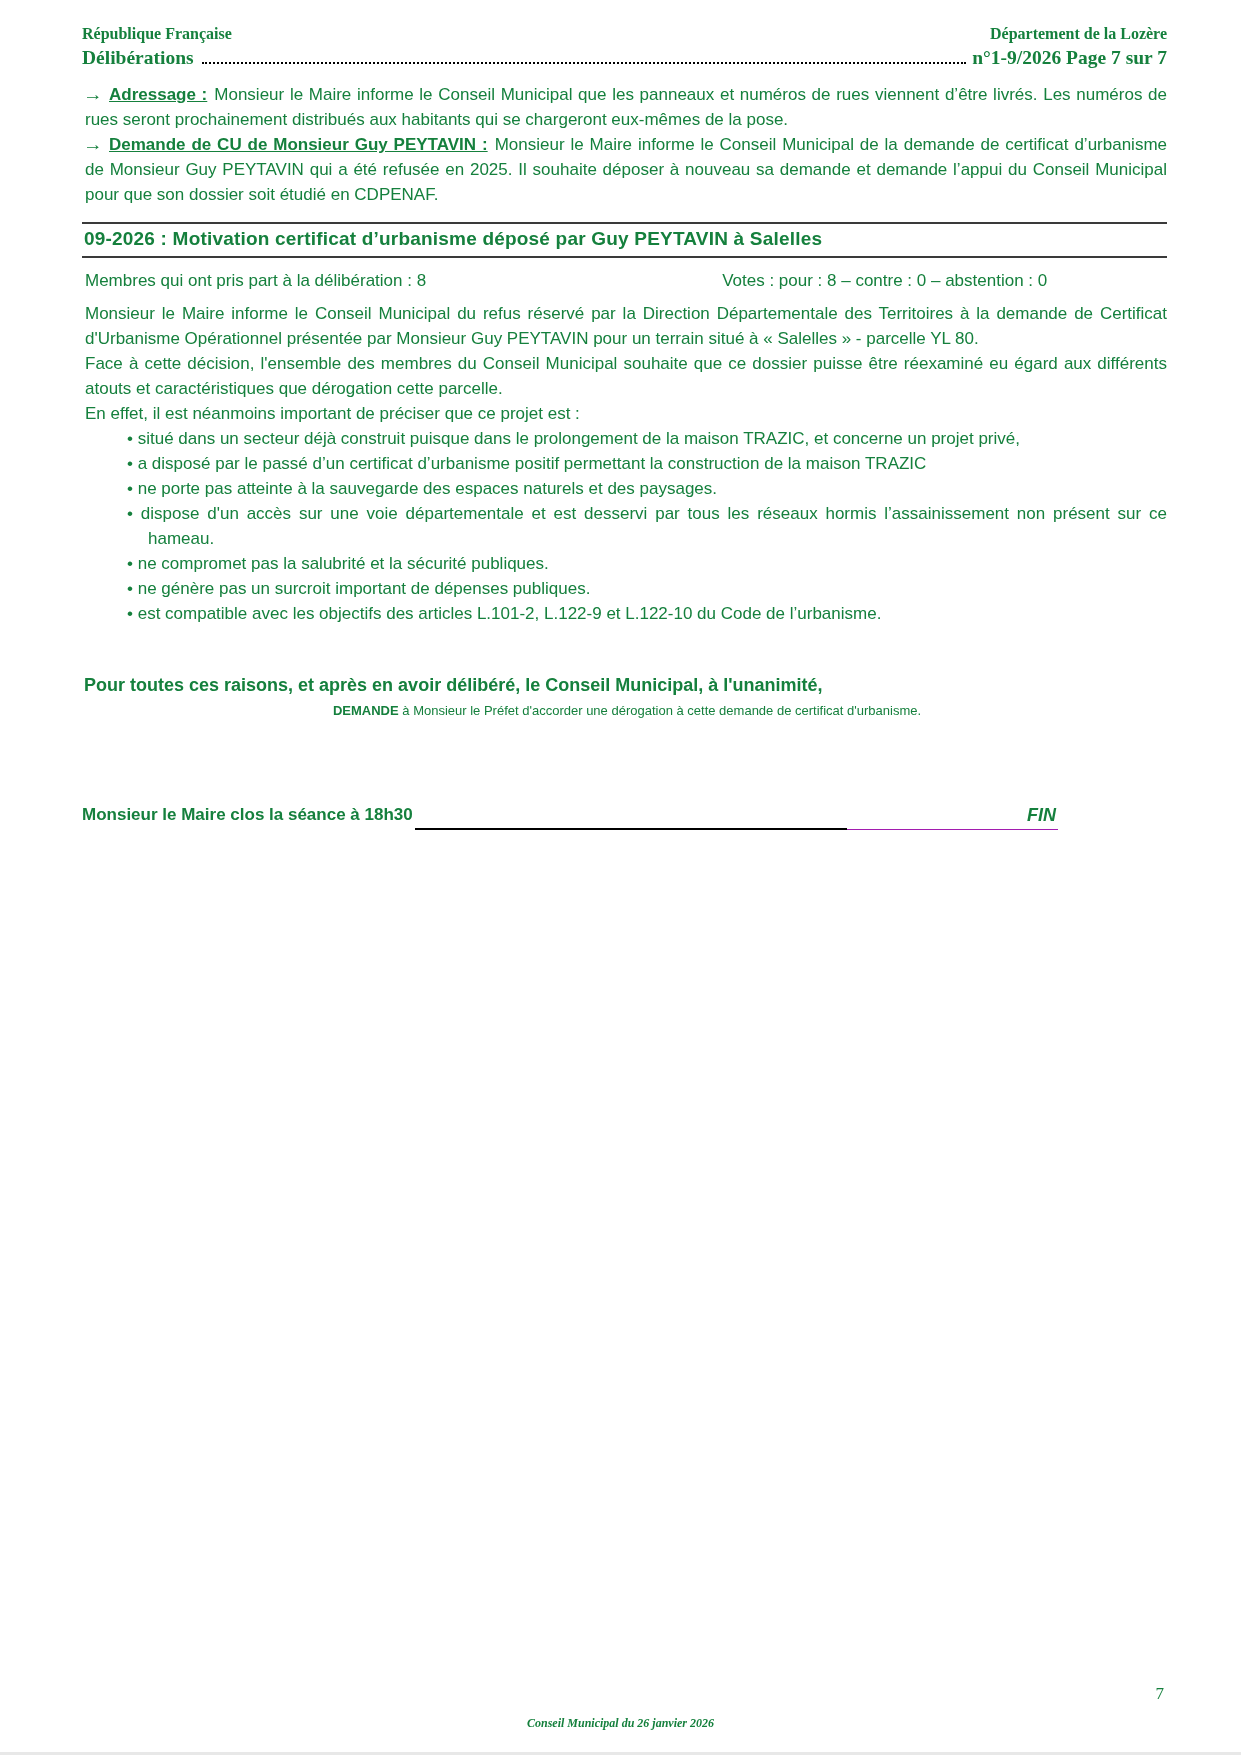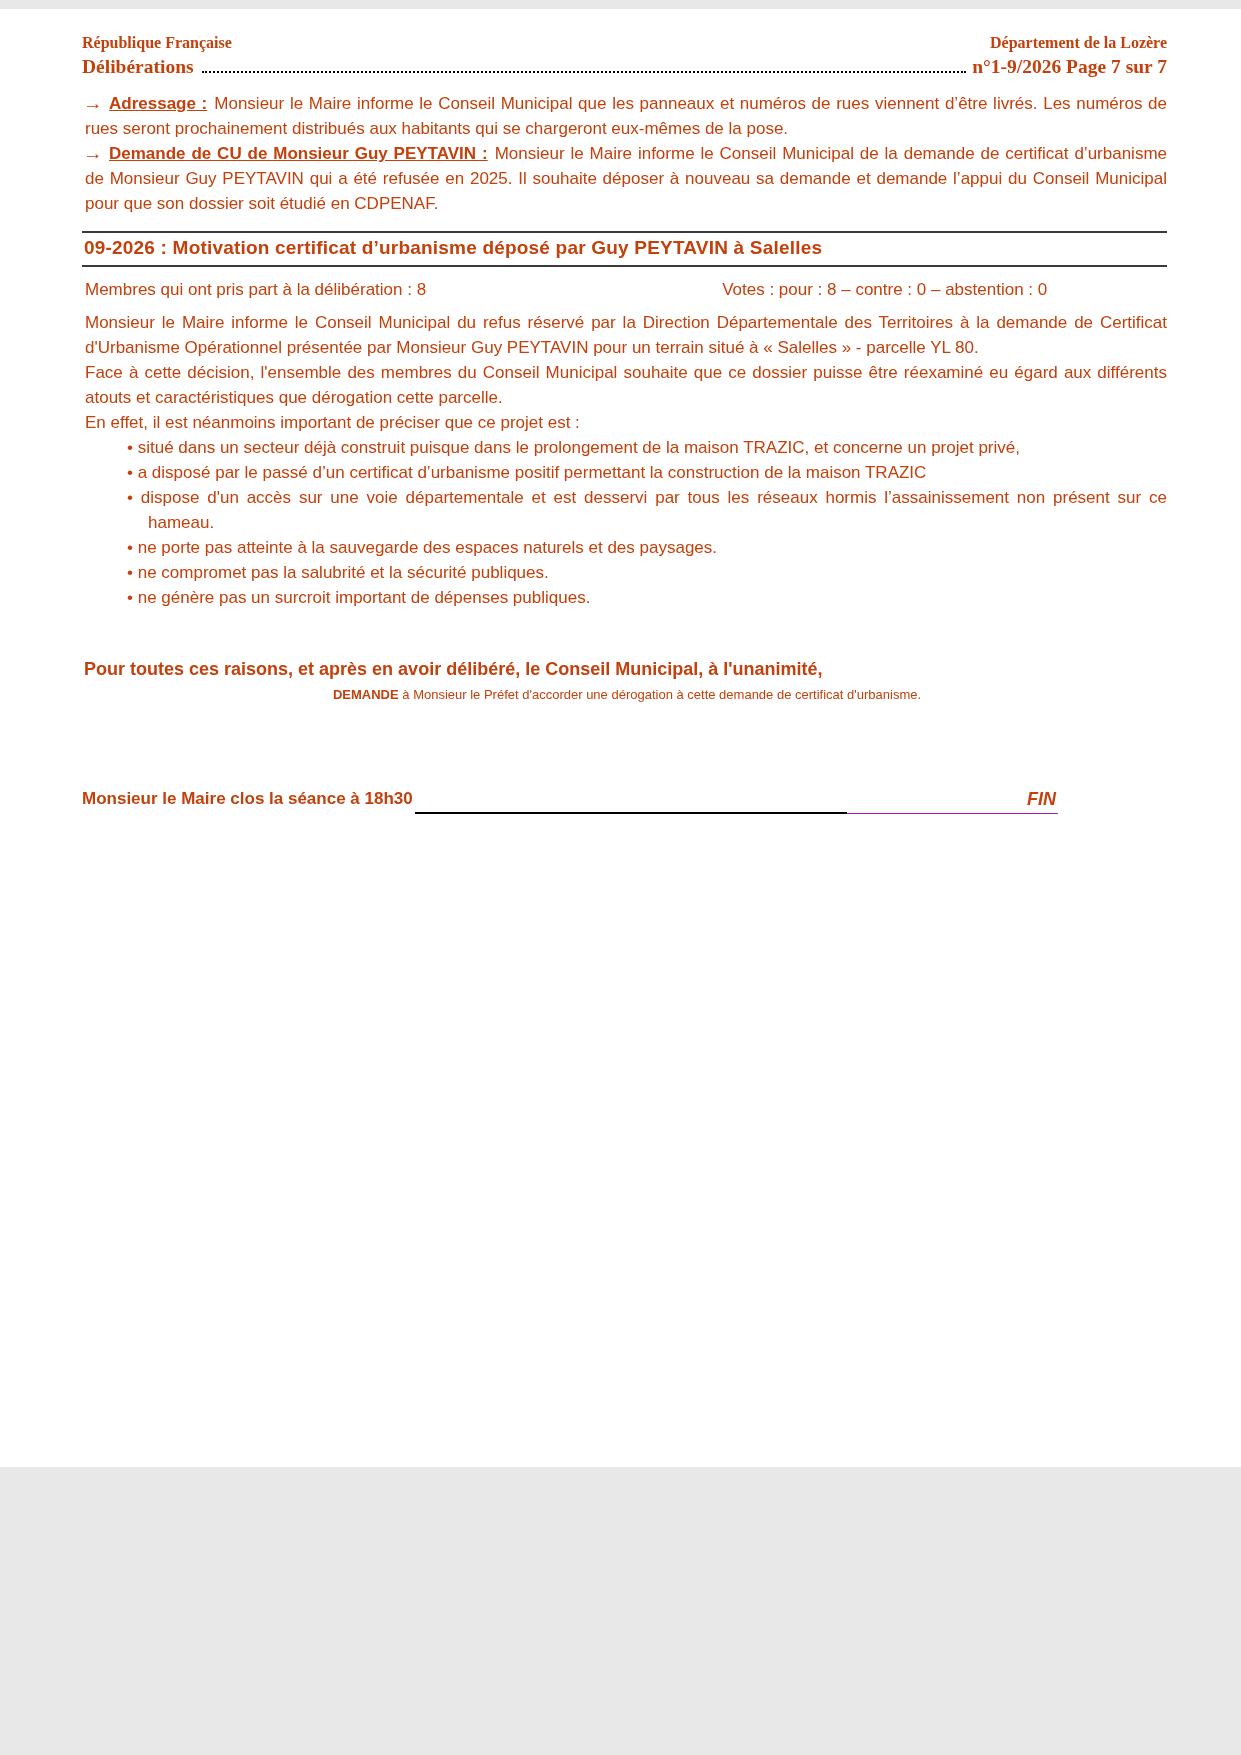--- a/index.html
+++ b/index.html
@@ -1,23 +1,23 @@
 <!DOCTYPE html>
 <html><head>
 <meta charset="utf-8">
 <style>
   * { margin:0; padding:0; box-sizing:border-box; }
   html,body { background:#e8e8e8; }
   .page {
     position:relative;
-    width:1241px; height:1458px;
-    margin:9px auto;
+    width:1241px; height:1752px;
+    margin:0 auto;
     background:#ffffff;
     overflow:hidden;
-    color:#c2410c;
+    color:#15803d;
     font-family:"Liberation Sans", sans-serif;
   }
   .content { position:absolute; left:82px; top:24px; width:1085px; }
 
   
   .hdr-row1 {
     display:flex; justify-content:space-between;
     font-family:"Liberation Serif", serif;
     font-weight:bold; font-size:16px; line-height:20px;
   }
@@ -124,28 +124,29 @@
         <p>En effet, il est néanmoins important de préciser que ce projet est :</p>
       </div>
 
     <div class="delib-body" style="margin-top:0;">
       <ul class="points">
 
           <li>situé dans un secteur déjà construit puisque dans le prolongement de la maison TRAZIC, et concerne un projet privé,</li>
 
           <li>a disposé par le passé d’un certificat d’urbanisme positif permettant la construction de la maison TRAZIC</li>
 
+          <li>ne porte pas atteinte à la sauvegarde des espaces naturels et des paysages.</li>
+
           <li>dispose d'un accès sur une voie départementale et est desservi par tous les réseaux hormis l’assainissement non présent sur ce hameau.</li>
-
-          <li>ne porte pas atteinte à la sauvegarde des espaces naturels et des paysages.</li>
 
           <li>ne compromet pas la salubrité et la sécurité publiques.</li>
 
           <li>ne génère pas un surcroit important de dépenses publiques.</li>
 
+          <li>est compatible avec les objectifs des articles L.101-2, L.122-9 et L.122-10 du Code de l’urbanisme.</li>
         </ul>
     </div>
 
     <p class="conclusion">Pour toutes ces raisons, et après en avoir délibéré, le Conseil Municipal, à l'unanimité,</p>
     <p class="decision"><span class="decision-word">DEMANDE</span><span> à Monsieur le Préfet d'accorder une dérogation à cette demande de certificat d'urbanisme.</span></p>
 
     <div class="closing-row">
       <span class="closing-text">Monsieur le Maire clos la séance à 18h30</span>
       <span class="line-black"></span>
       <span class="line-gray"><span class="fin">FIN</span></span>

